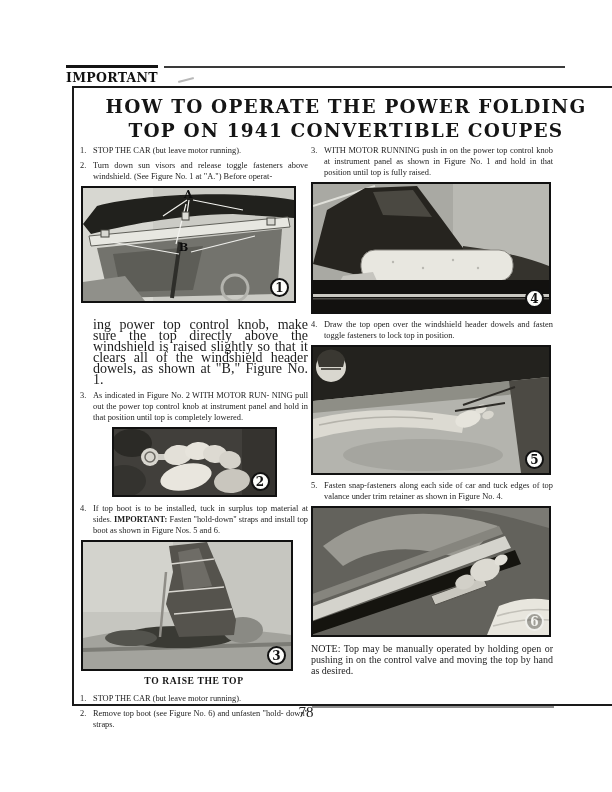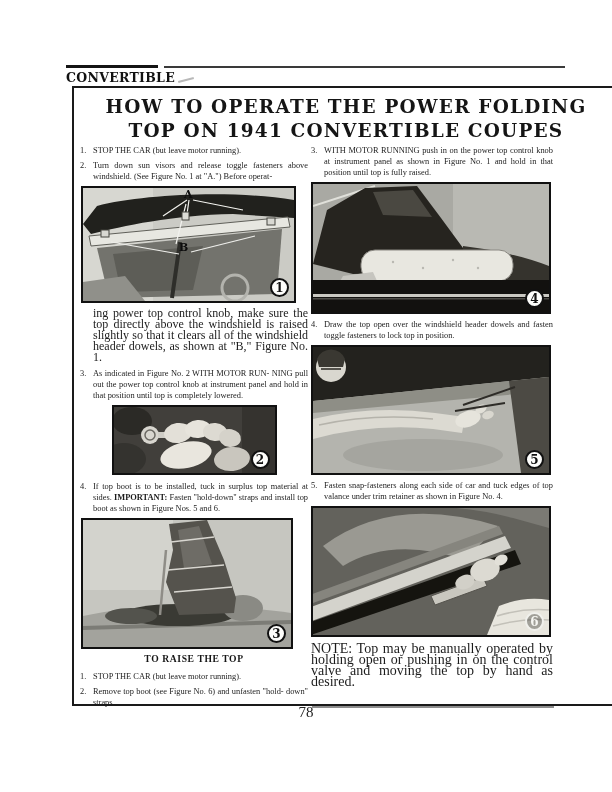--- a/index.html
+++ b/index.html
@@ -37,24 +37,24 @@
 
   .section-heading {
     text-align:center; font-weight:bold; font-size:9.6px;
     letter-spacing:0.6px; margin:3px 0 7px 0; color:#151515;
   }
   .step { display:flex; font-size:8.4px; line-height:11px; margin:0 0 4px 0; }
   .step-num { flex:none; width:13px; }
   .step-text { flex:1; text-align:justify; }
   .bold { font-weight:bold; }
   .continuation {
-    font-size:12px; line-height:11px; text-align:justify;
-    margin:5px 0 5px 13px;
-  }
-  .note-text { font-size:14px; line-height:11px; text-align:justify; margin-top:6px; }
+    font-size:14px; line-height:11px; text-align:justify;
+    margin:16px 0 5px 13px;
+  }
+  .note-text { font-size:10px; line-height:11px; text-align:justify; margin-top:6px; }
 
   .figure {
     position:relative;
     border:2px solid #111;
     box-sizing:content-box;
     overflow:hidden;
     background:#c8c8c2;
   }
   .fig1 { width:211px; height:113px; margin:2px 0 5px 1px; }
   .fig2 { width:161px; height:66px;  margin:4px auto 6px auto; }
@@ -90,21 +90,21 @@
     text-align:center; font-size:15px; color:#222;
   }
 </style>
 </head>
 <body>
 
 <div class="page">
 
   <div class="rule-thick"></div>
   <div class="rule-thin"></div>
-  <div class="running-head">CONVERTIBLE</div>
+  <div class="running-head">IMPORTANT</div>
   <div class="head-smudge"></div>
 
   <div class="content-box">
 
     <div class="title">
       <div class="title-line">HOW TO OPERATE THE POWER FOLDING</div>
       <div class="title-line">TOP ON 1941 CONVERTIBLE COUPES</div>
     </div>
 
     <div class="columns">

